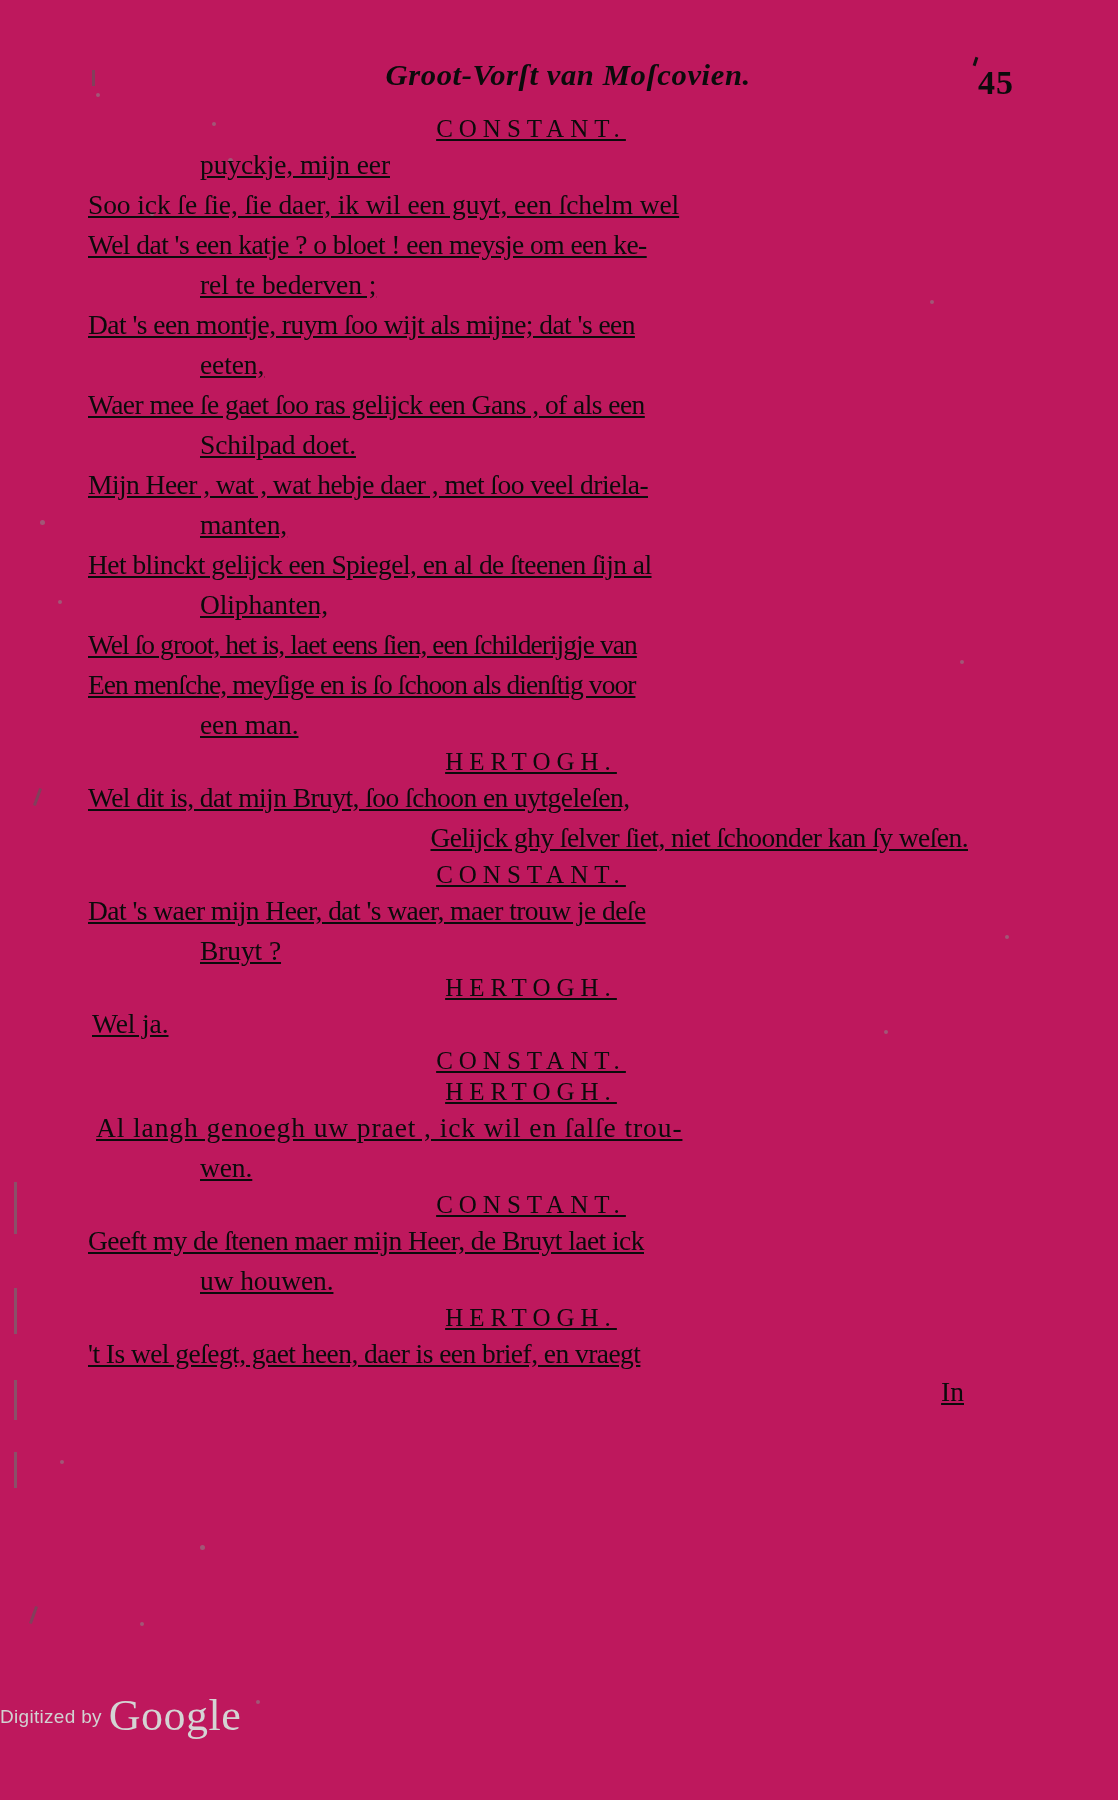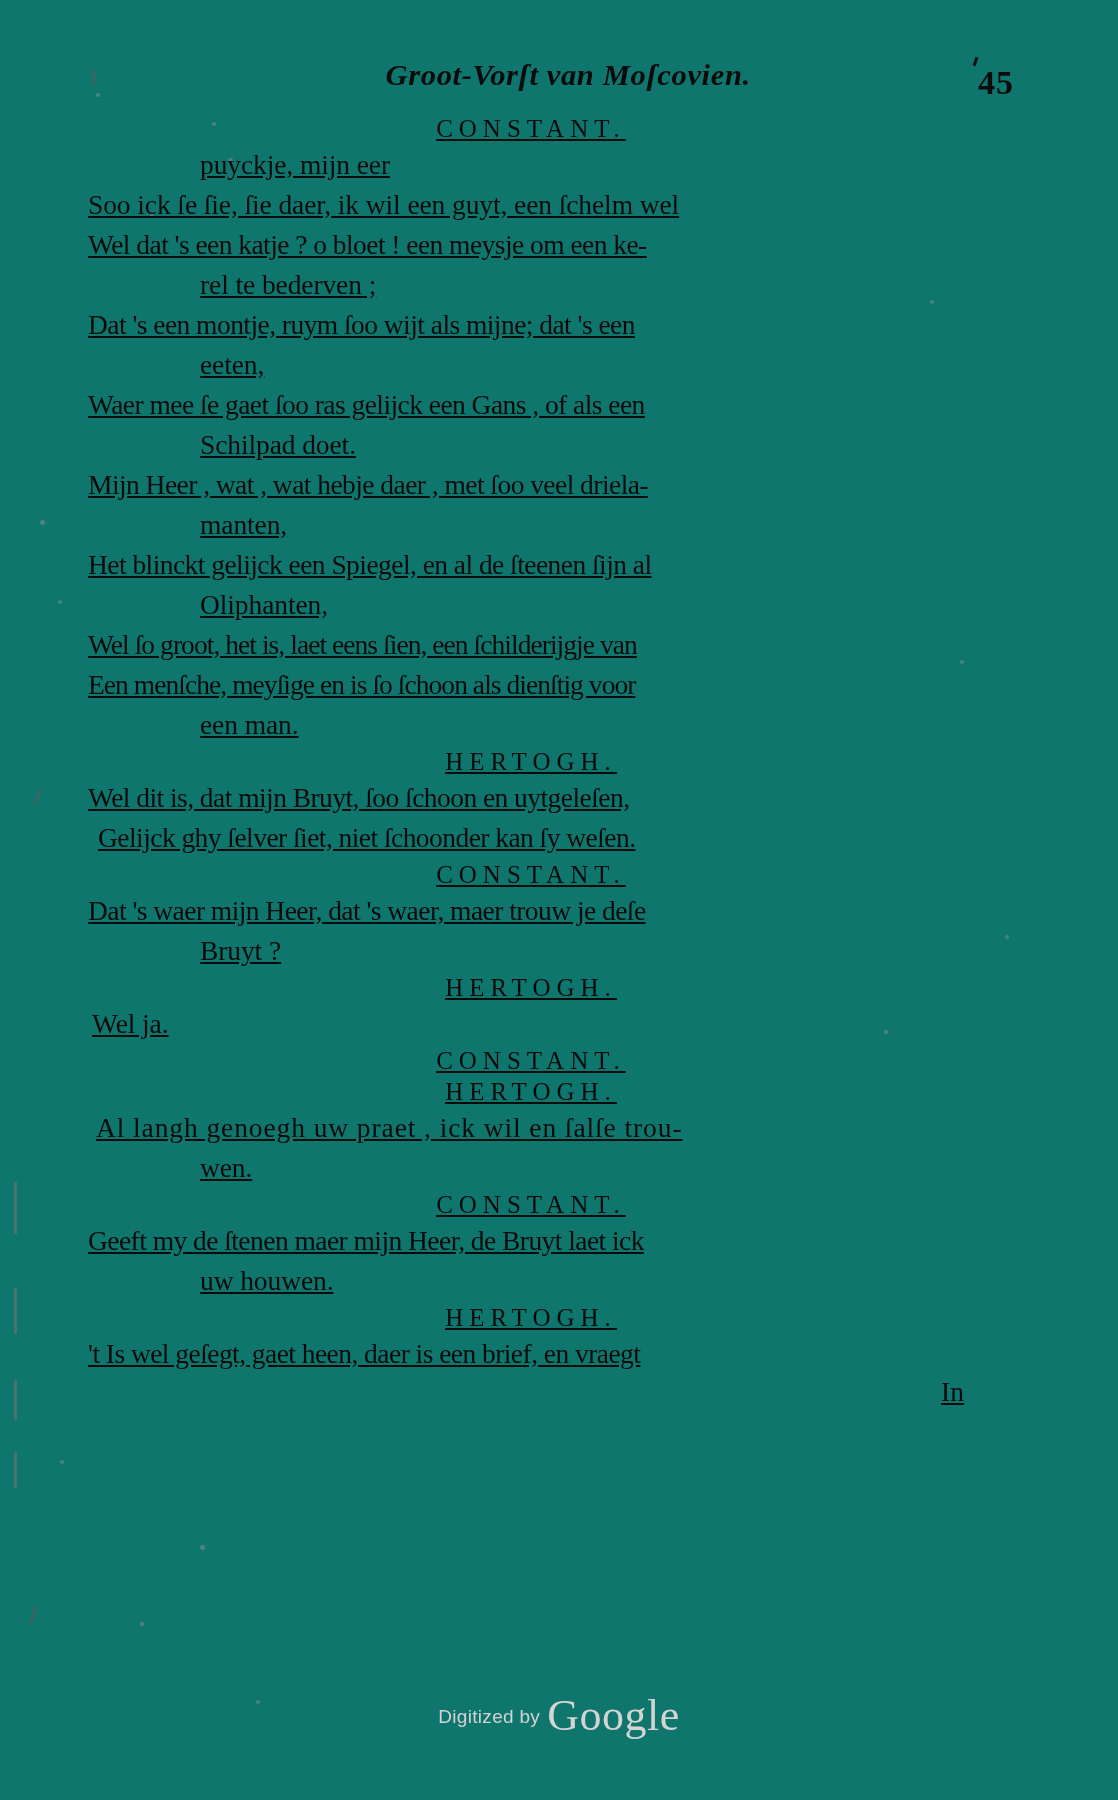--- a/index.html
+++ b/index.html
@@ -13,21 +13,21 @@
     position: relative;
     overflow: hidden;
     font-family: "Liberation Serif", "DejaVu Serif", serif;
     color: #0b0b0b;
   }
 
   
   .page {
     position: absolute;
     inset: 0;
-    background: #0f766e;
+    background: #be185d;
   }
 
   
   .speck {
     position: absolute;
     background: #8a8a8a;
     border-radius: 50%;
     opacity: .55;
   }
   .tick {
@@ -124,21 +124,20 @@
     line-height: 36px;
     padding-right: 4px;
   }
 
   
   .watermark {
     position: absolute;
     left: 0;
     right: 0;
     top: 1690px;
-    text-align: center;
     color: #cfcfcf;
   }
   .watermark .dig {
     font-family: "Liberation Sans", sans-serif;
     font-size: 19px;
     letter-spacing: .3px;
     vertical-align: 7px;
     color: #d2d2d2;
   }
   .watermark .goo {
@@ -206,21 +205,21 @@
     <p class="line indent">manten,</p>
     <p class="line tight">Het blinckt gelijck een Spiegel, en al de ſteenen ſijn al</p>
     <p class="line indent">Oliphanten,</p>
     <p class="line tighter">Wel ſo groot, het is, laet eens ſien, een ſchilderijgje van</p>
     <p class="line tighter">Een menſche, meyſige en is ſo ſchoon als dienſtig voor</p>
     <p class="line indent">een man.</p>
 
     <div class="speaker">HERTOGH.</div>
 
     <p class="line tight">Wel dit is, dat mijn Bruyt, ſoo ſchoon en uytgeleſen,</p>
-    <p class="line tight" style="padding-left:10px;">Gelijck ghy ſelver ſiet, niet ſchoonder kan  ſy weſen.</p>
+    <p class="line tight" style="padding-left:10px;text-align:right;">Gelijck ghy ſelver ſiet, niet ſchoonder kan  ſy weſen.</p>
 
     <div class="speaker">CONSTANT.</div>
 
     <p class="line tight">Dat 's waer mijn Heer, dat 's waer, maer trouw je deſe</p>
     <p class="line indent">Bruyt ?</p>
 
     <div class="speaker">HERTOGH.</div>
 
     <p class="line" style="padding-left:4px;">Wel ja.</p>
 

